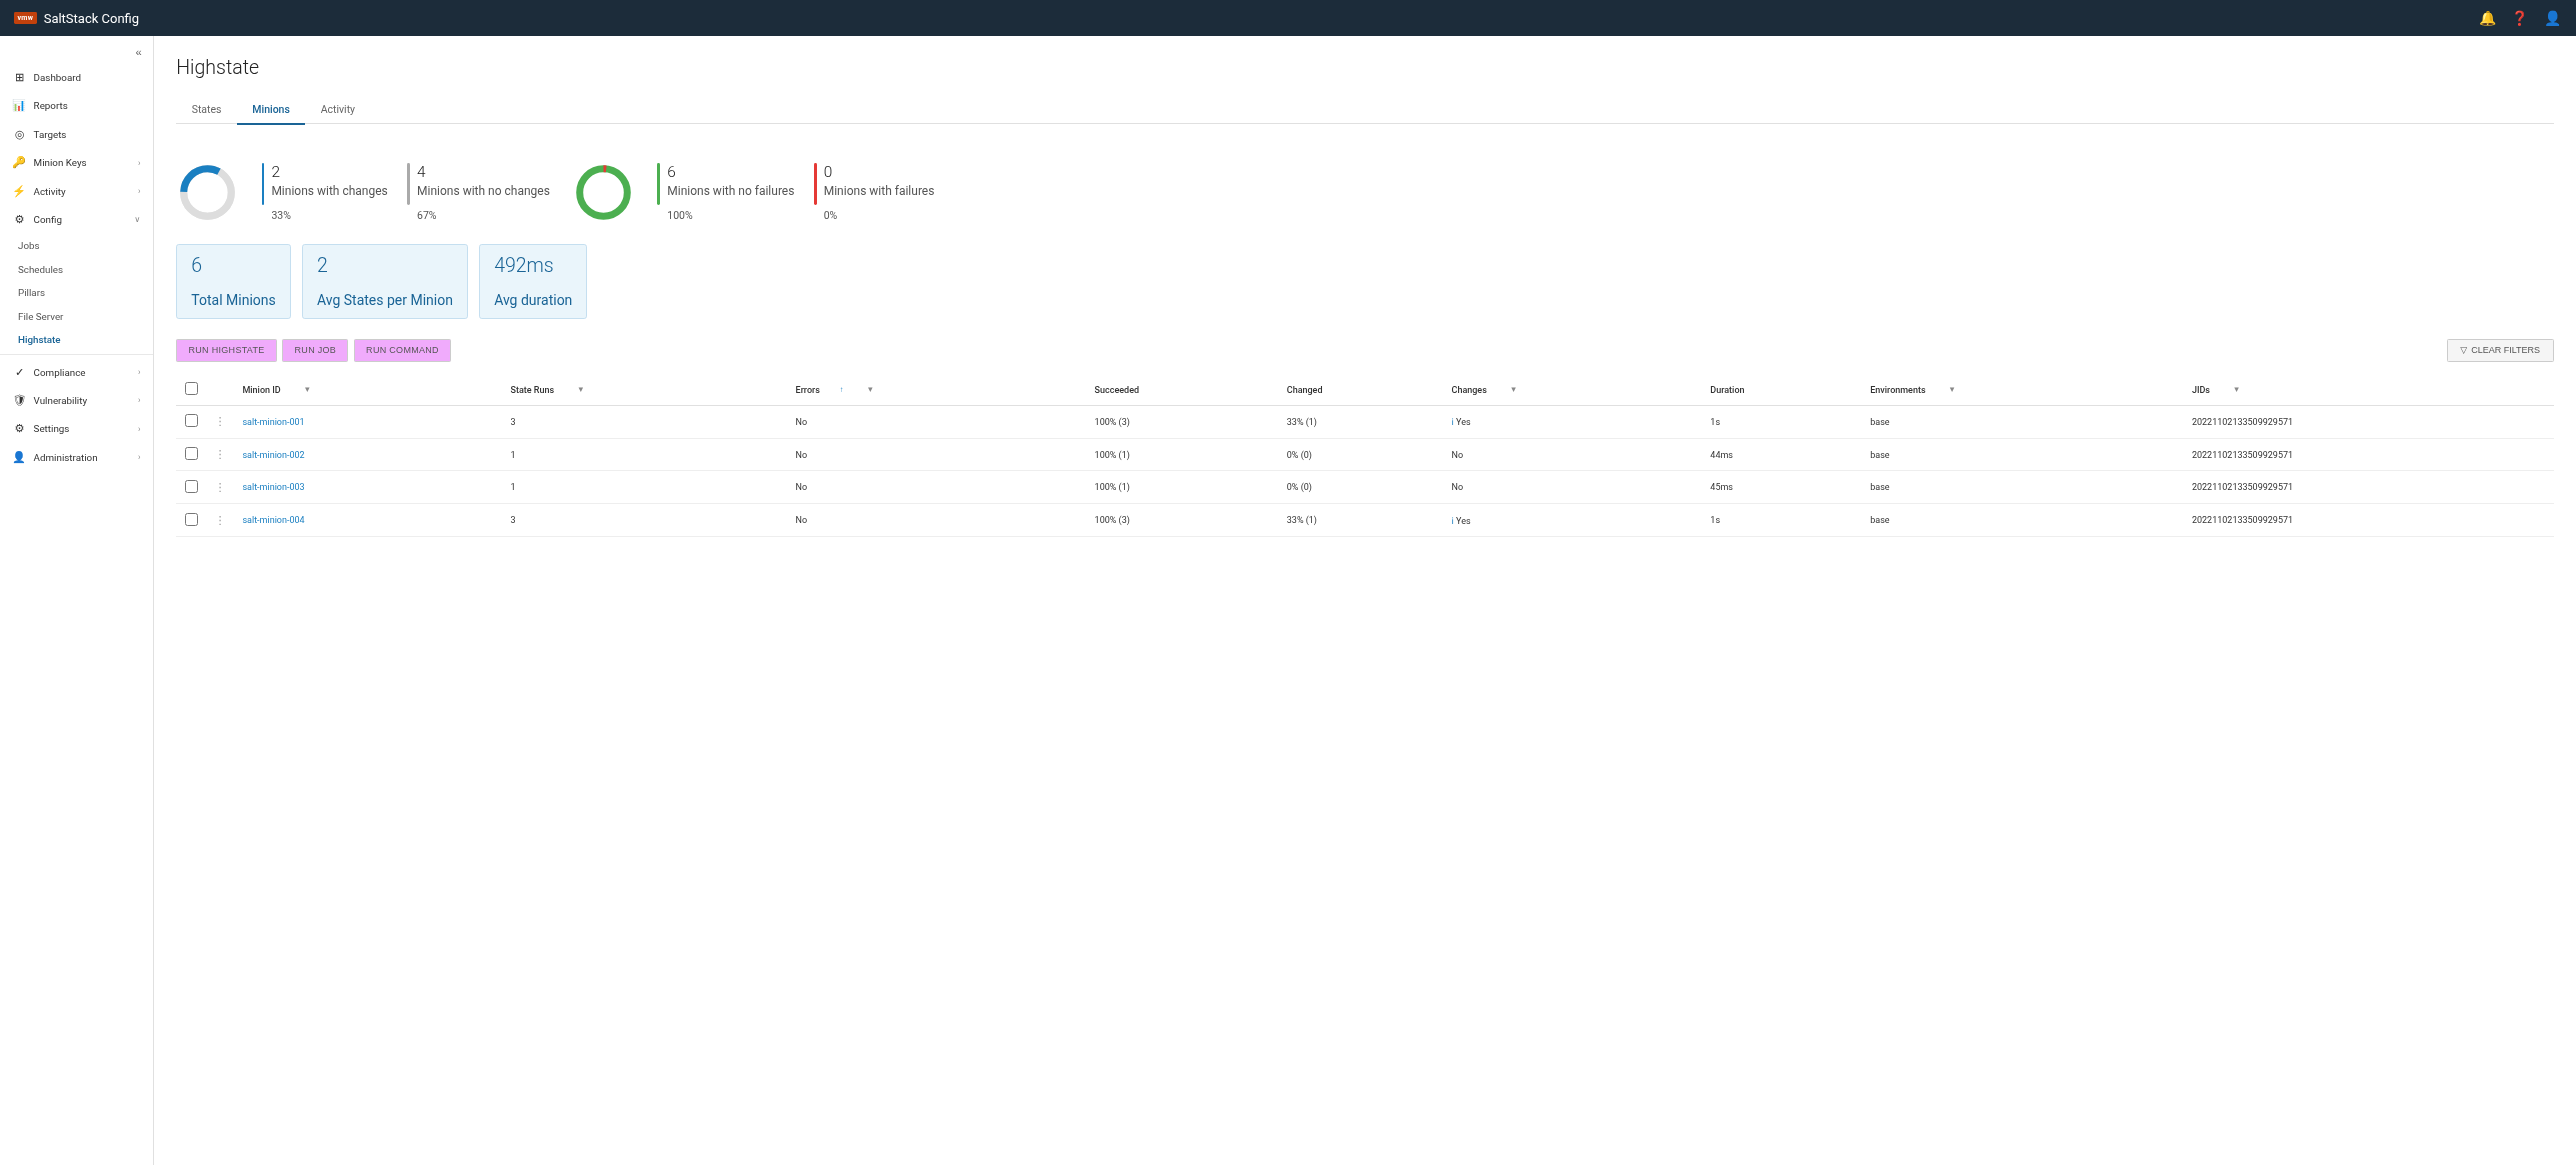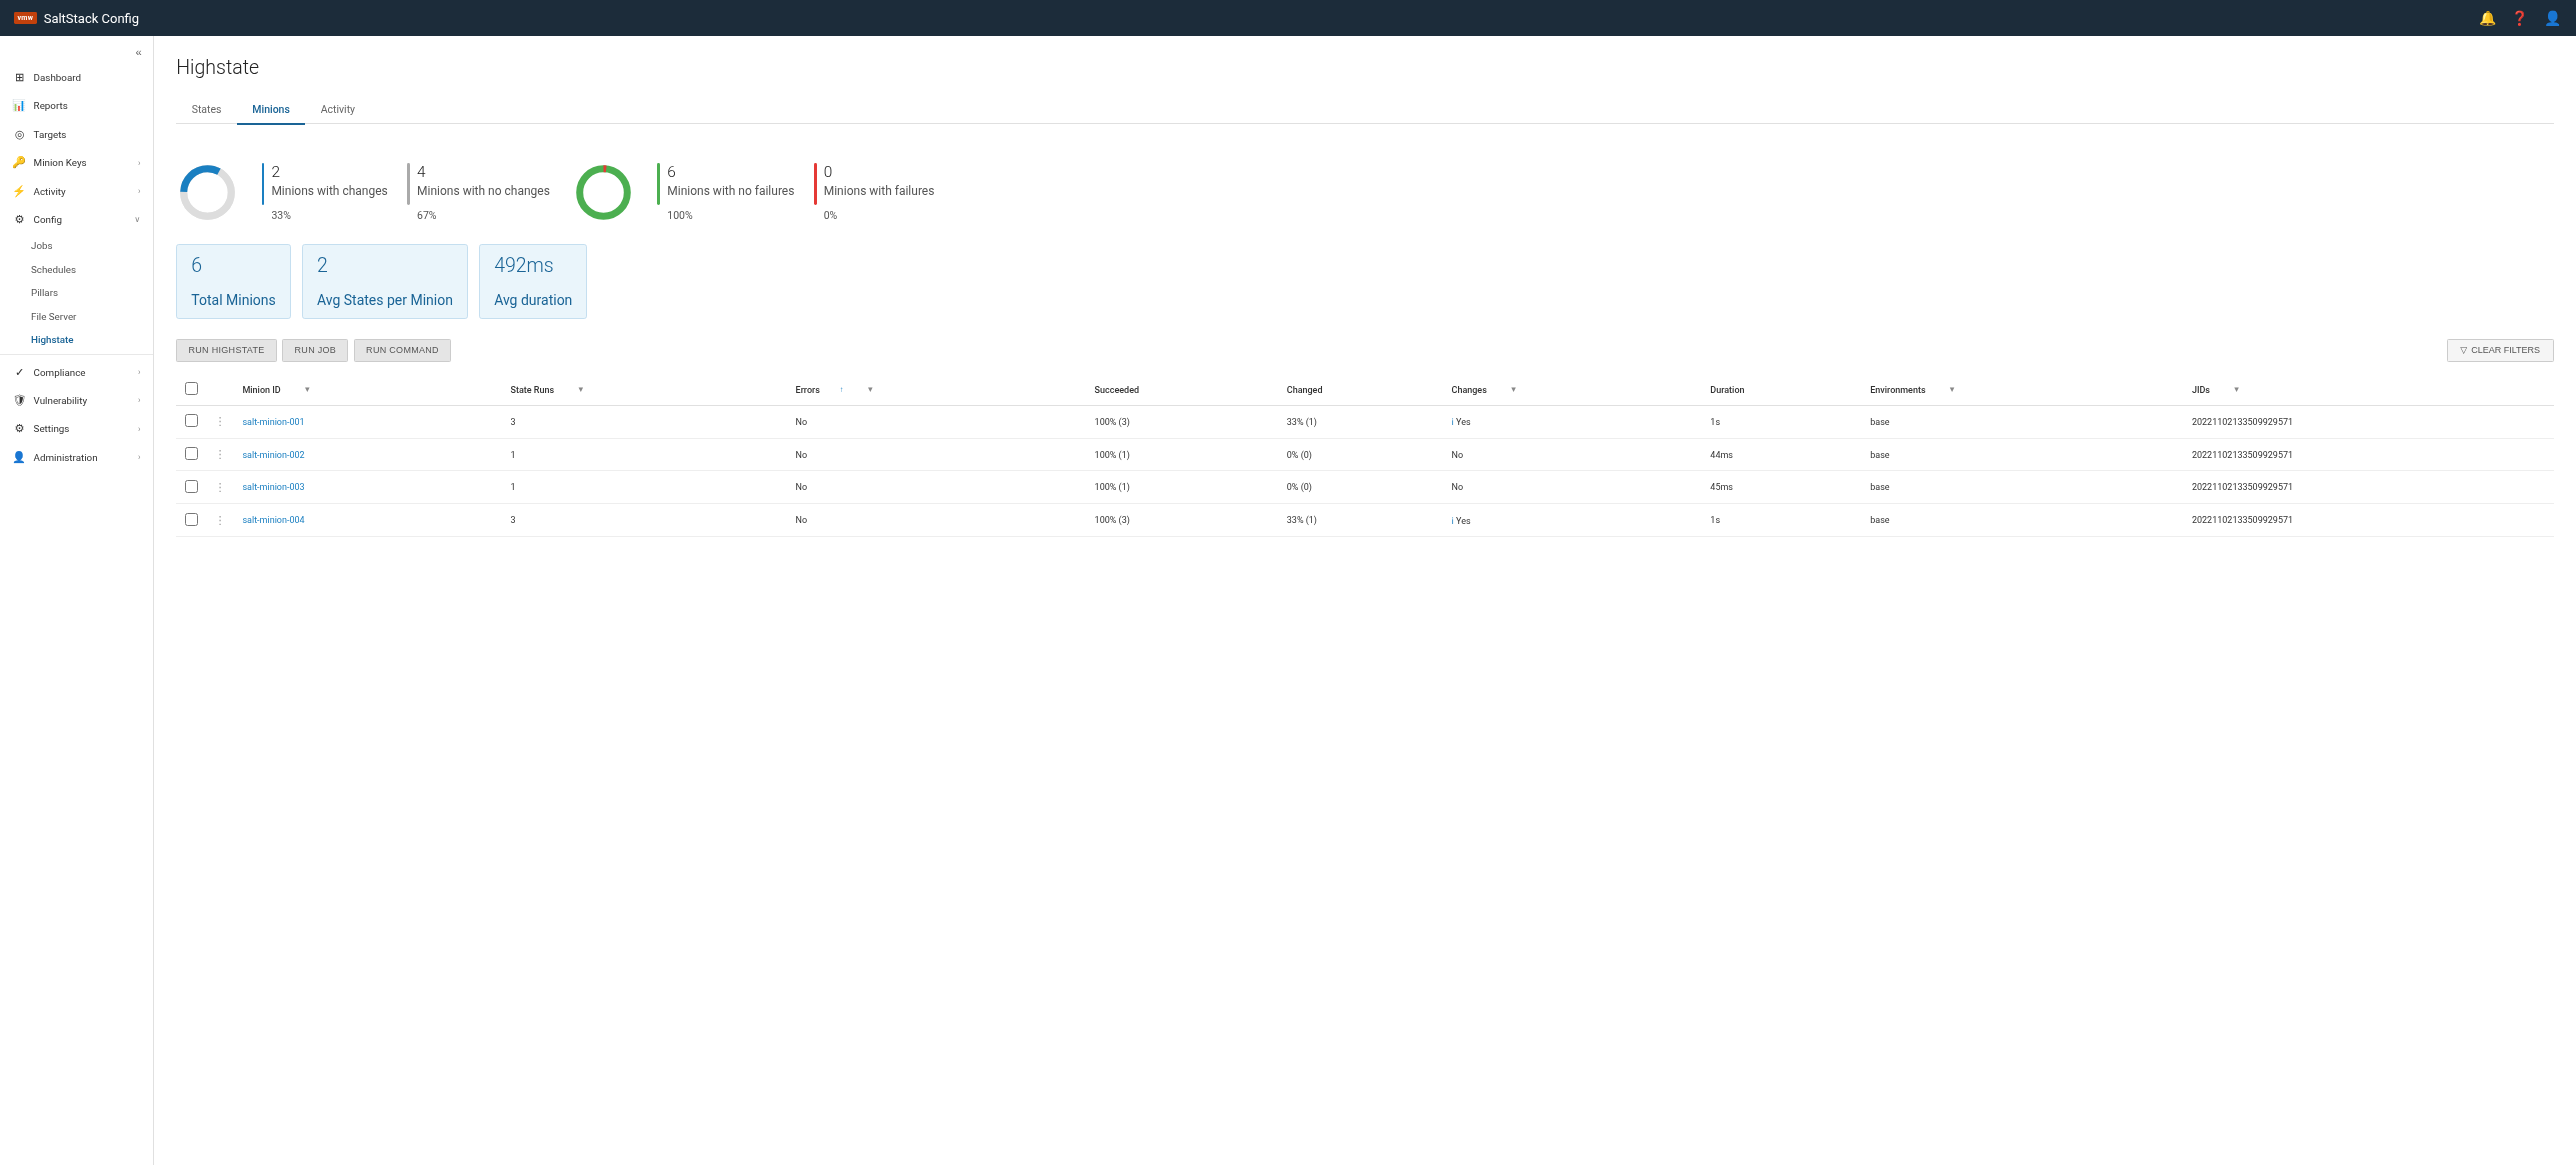--- a/index.html
+++ b/index.html
@@ -53,21 +53,21 @@
       align-items: center;
       padding: 7.7px 12.6px;
       cursor: pointer;
       color: #333;
       font-size: 9.8px;
       gap: 7px;
       position: relative;
     }
     .sidebar-item .item-icon { font-size: 11.2px; width: 14px; text-align: center; flex-shrink: 0; }
     .sidebar-item .arrow { margin-left: auto; font-size: 8.4px; color: #888; }
-    .sidebar-sub { padding-left: 31px; }
+    .sidebar-sub { padding-left: 18px; }
     .sidebar-sub-item {
       padding: 6.3px 12.6px 6.3px 0;
       cursor: pointer;
       color: #555;
       font-size: 9.8px;
     }
     .sidebar-sub-item.active { color: #1a6496; font-weight: 500; }
     .sidebar-divider { height: 0.7px; background: #e8e8e8; margin: 2.8px 0; }
 
     
@@ -115,21 +115,21 @@
     }
     .summary-card-value { font-size: 19.5px; font-weight: 300; color: #1a6496; }
     .summary-card-label { font-size: 14px; color: #1a6496; margin-top: 15px; }
 
     
     .action-row { display: flex; align-items: center; justify-content: space-between; margin-bottom: 12.6px; }
     .action-btns { display: flex; gap: 5.6px; }
     .action-btn {
       padding: 5.6px 11.2px;
       border: 0.7px solid #ccc;
-      background: #e5e5e5;
+      background: #f0abfc;
       color: #555;
       font-size: 9px;
       cursor: pointer;
       border-radius: 1.4px;
       font-weight: 500;
       letter-spacing: 0.3px;
     }
     .clear-filters-btn {
       padding: 5.6px 12.6px;
       border: 0.7px solid #ccc;

